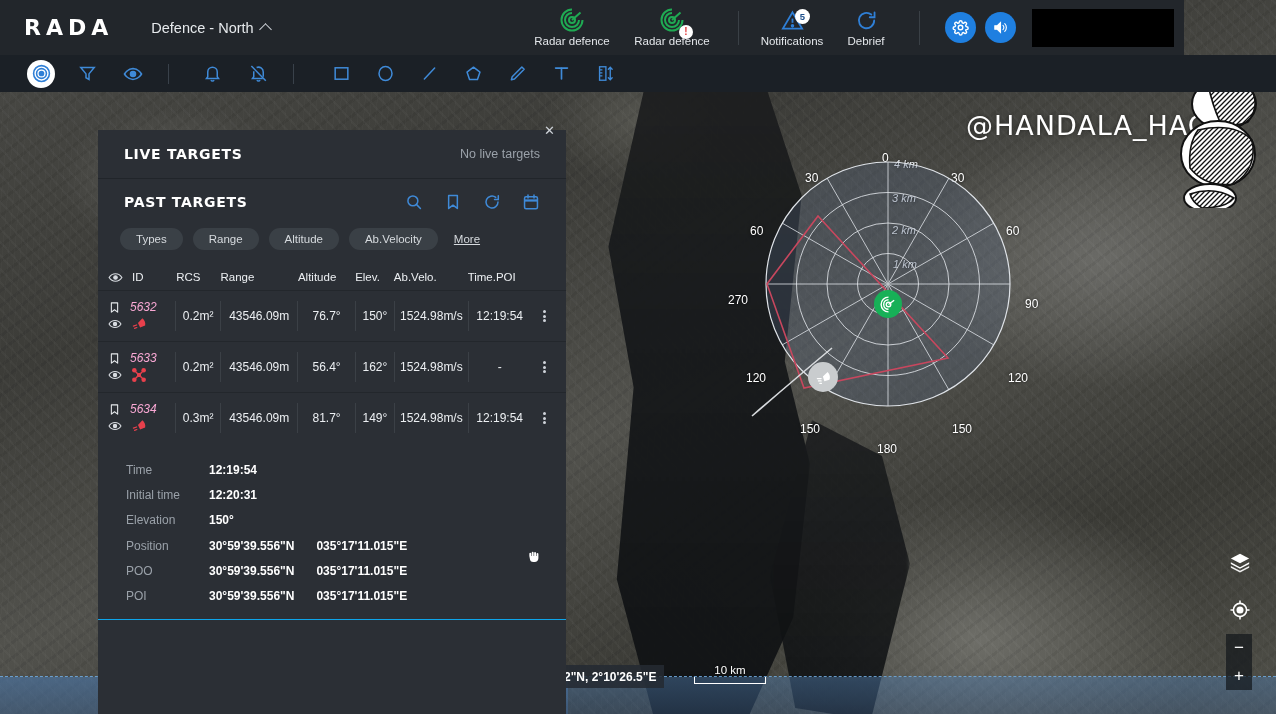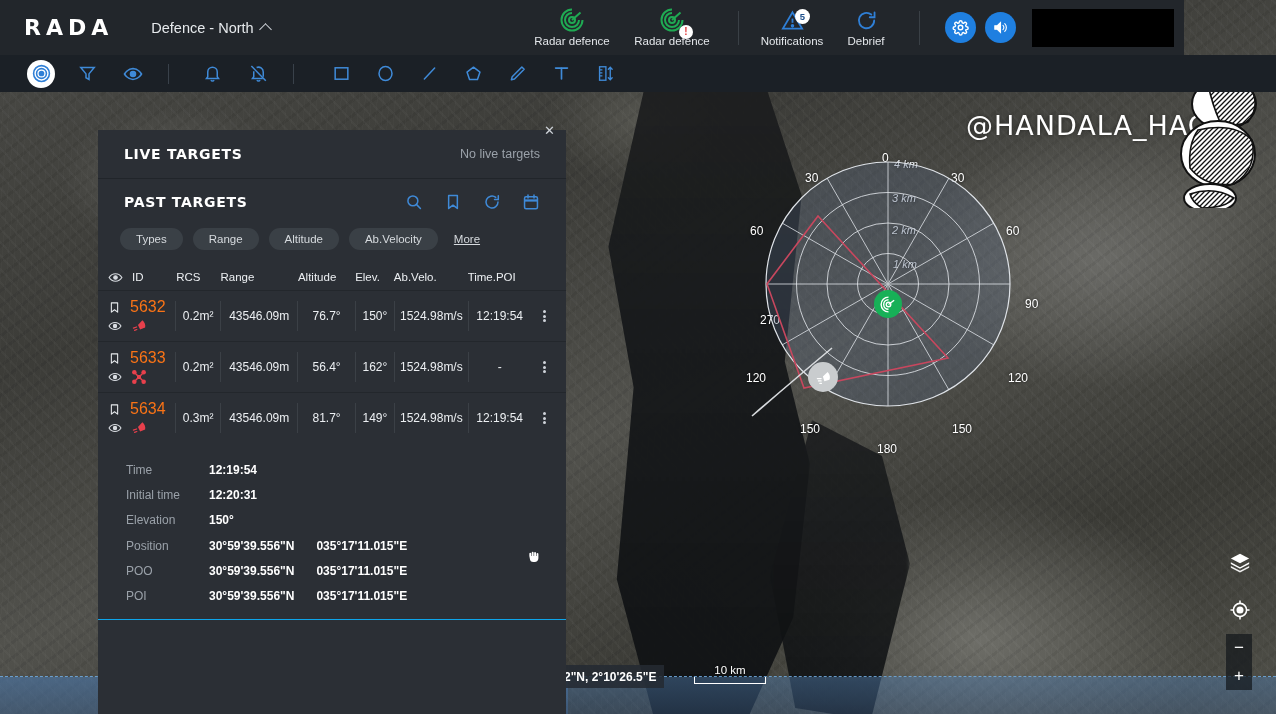--- a/index.html
+++ b/index.html
@@ -142,21 +142,21 @@
   .c-vel   { width:80px; }
   .c-time  { width:68px; }
   .c-dots  { width:30px; }
 
   .trow { display:flex; align-items:center; height:51px; padding:0 8px 0 6px;
     border-top:1px solid #23272c; color:#eceff2; font-size:12px; cursor:pointer; }
   .trow > div { text-align:center; }
   .cell-idblock { width:78px; display:flex; flex-direction:column; gap:2px;
     padding-left:4px; }
   .idrow { display:flex; align-items:center; gap:9px; }
-  .idnum { font-size:16px; color:#f97316; }
+  .idnum { font-size:12px; color:#f9a8d4;font-style:italic; }
   .vsep { width:1px; height:30px; background:#3b4046; }
   .dots { width:30px; display:flex; justify-content:center; cursor:pointer; }
   .dots span { display:block; width:3px; height:3px; border-radius:50%;
     background:#cfd4da; margin:1.5px 0; }
 
   
   .details { padding:14px 26px 0 28px; }
   .drow { display:flex; align-items:center; height:25.3px; font-size:12px; }
   .dlabel { width:83px; color:#9aa1a9; }
   .dval { color:#fff; font-weight:700; }
@@ -251,21 +251,21 @@
       <polygon points="52,54 1,122 38,226 182,196" fill="none" stroke="#c8475e" stroke-width="1.6"></polygon>
       <path d="M-14 254 Q 30 216 66 186" fill="none" stroke="#d7dadd" stroke-width="1.6"></path>
     </svg>
   </div>
 
   <div class="axis-lbl" style="left:882px;top:151px;">0</div>
   <div class="axis-lbl" style="left:805px;top:171px;">30</div>
   <div class="axis-lbl" style="left:951px;top:171px;">30</div>
   <div class="axis-lbl" style="left:750px;top:224px;">60</div>
   <div class="axis-lbl" style="left:1006px;top:224px;">60</div>
-  <div class="axis-lbl" style="left:728px;top:313px;margin-left:32px;">270</div>
+  <div class="axis-lbl" style="left:728px;top:293px;">270</div>
   <div class="axis-lbl" style="left:1025px;top:297px;">90</div>
   <div class="axis-lbl" style="left:746px;top:371px;">120</div>
   <div class="axis-lbl" style="left:1008px;top:371px;">120</div>
   <div class="axis-lbl" style="left:800px;top:422px;">150</div>
   <div class="axis-lbl" style="left:952px;top:422px;">150</div>
   <div class="axis-lbl" style="left:877px;top:442px;">180</div>
 
   <div class="ring-lbl" style="left:894px;top:158px;">4 km</div>
   <div class="ring-lbl" style="left:892px;top:192px;">3 km</div>
   <div class="ring-lbl" style="left:892px;top:224px;">2 km</div>

